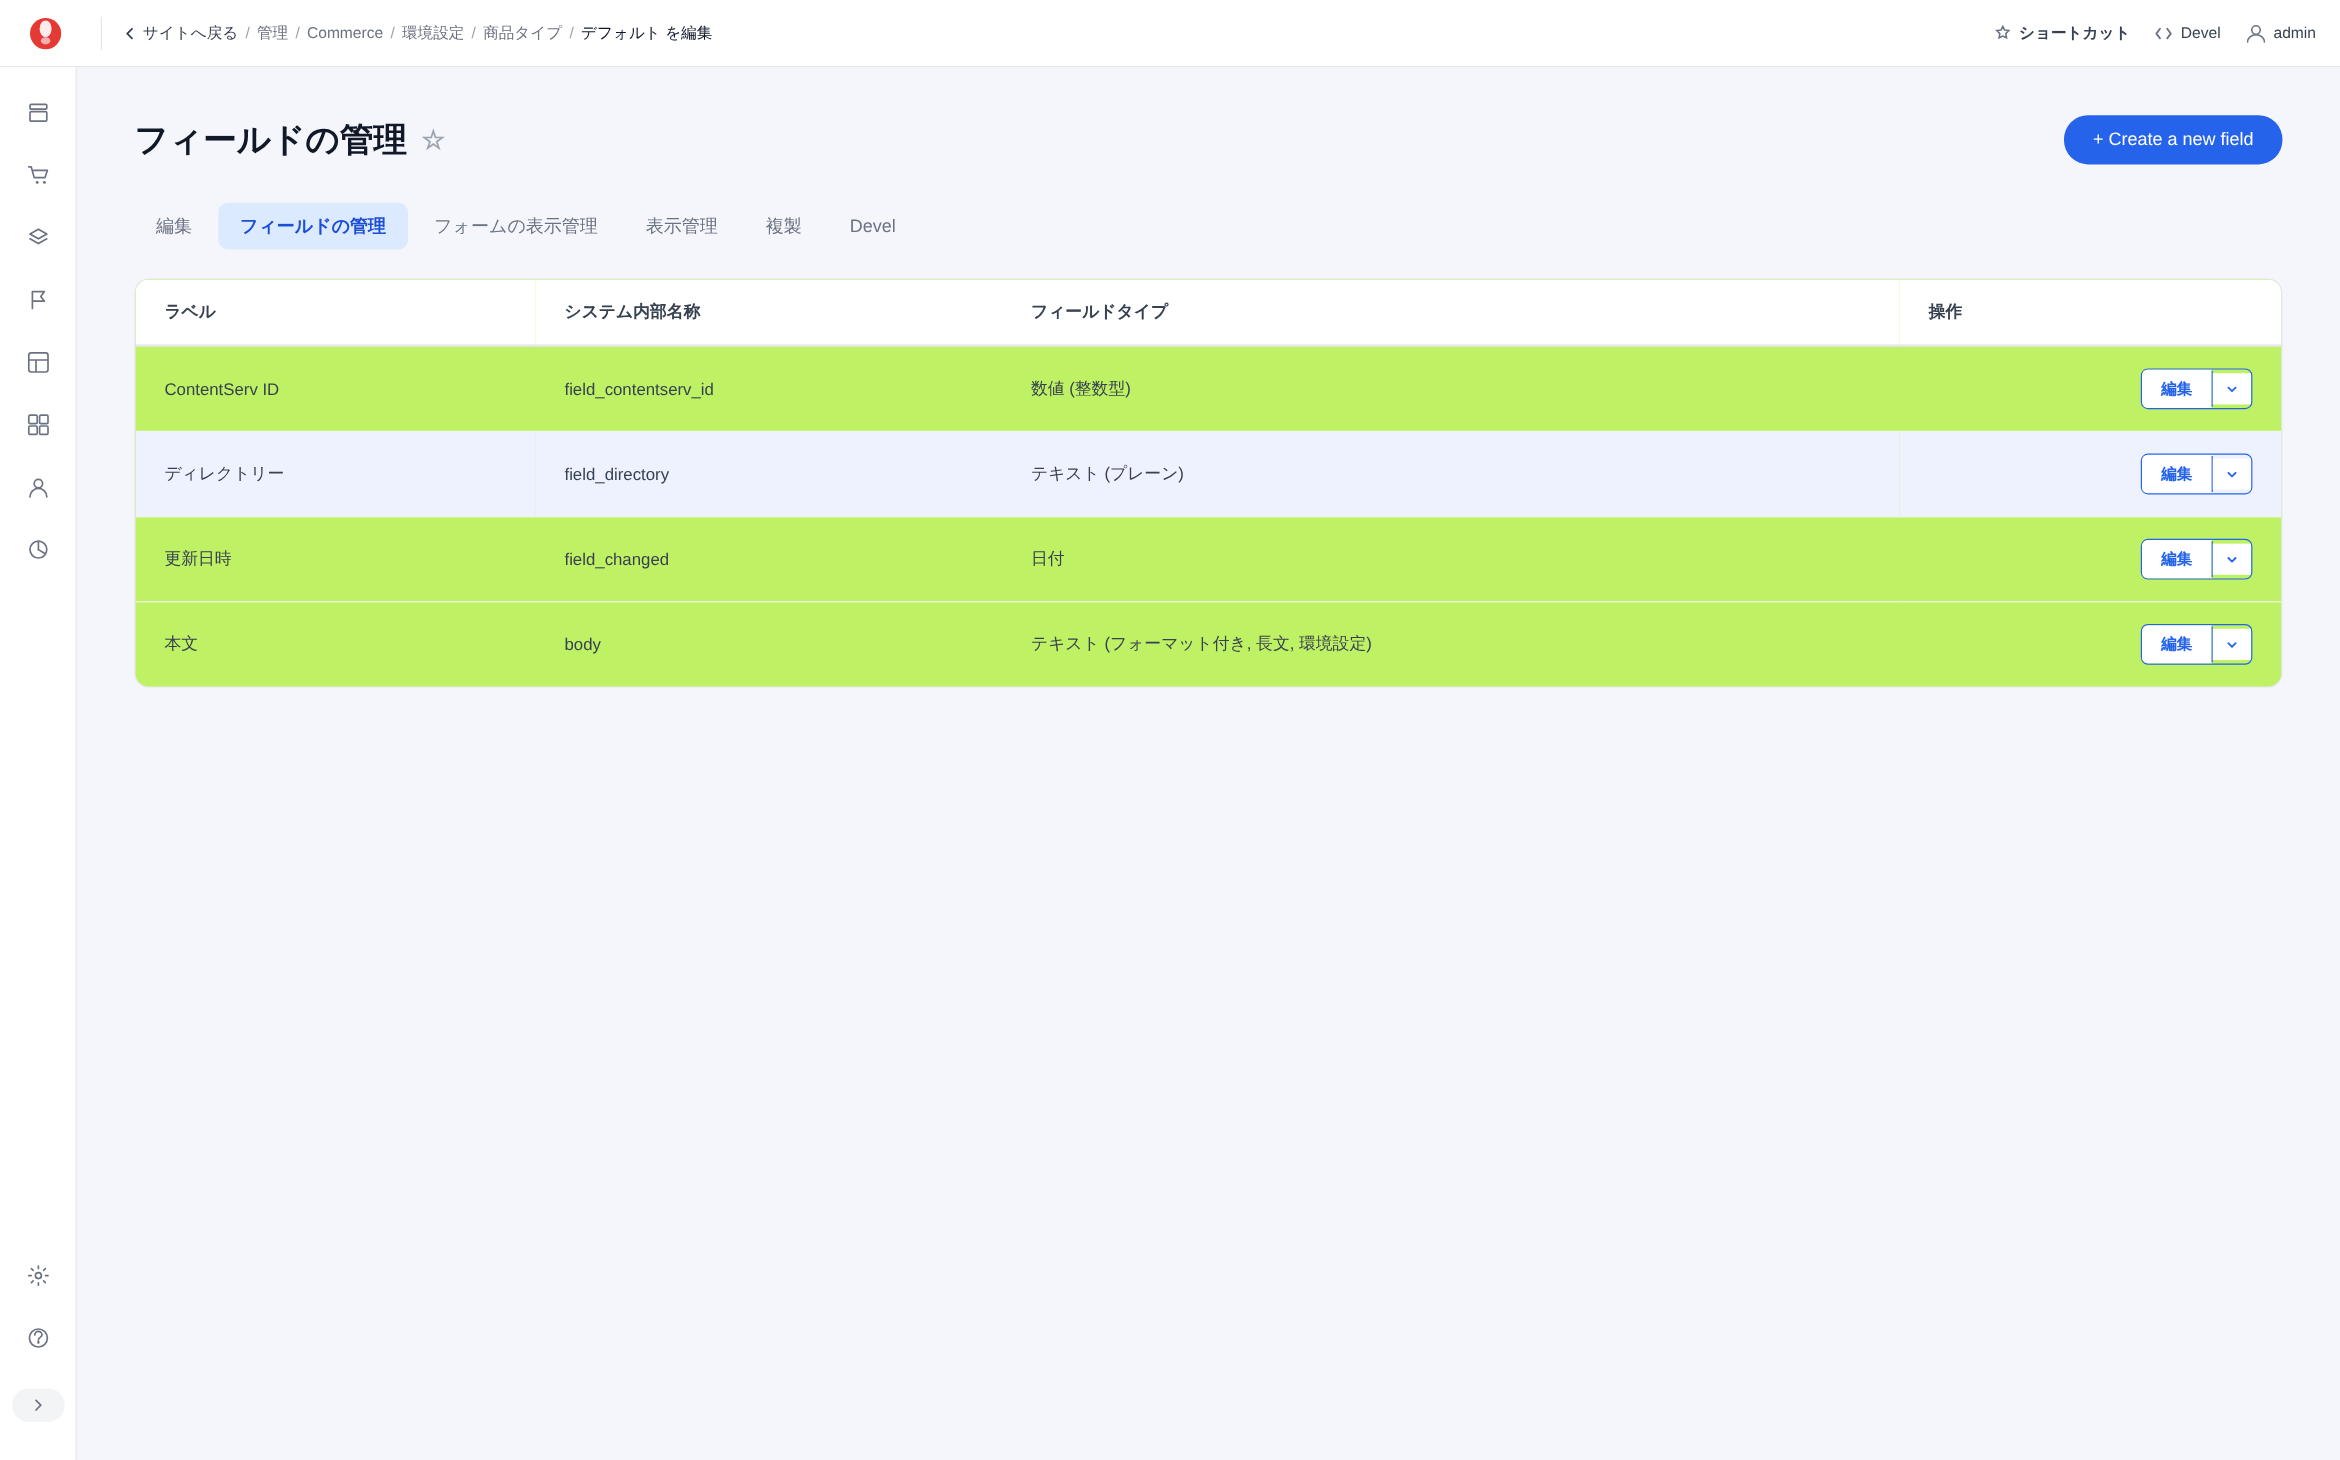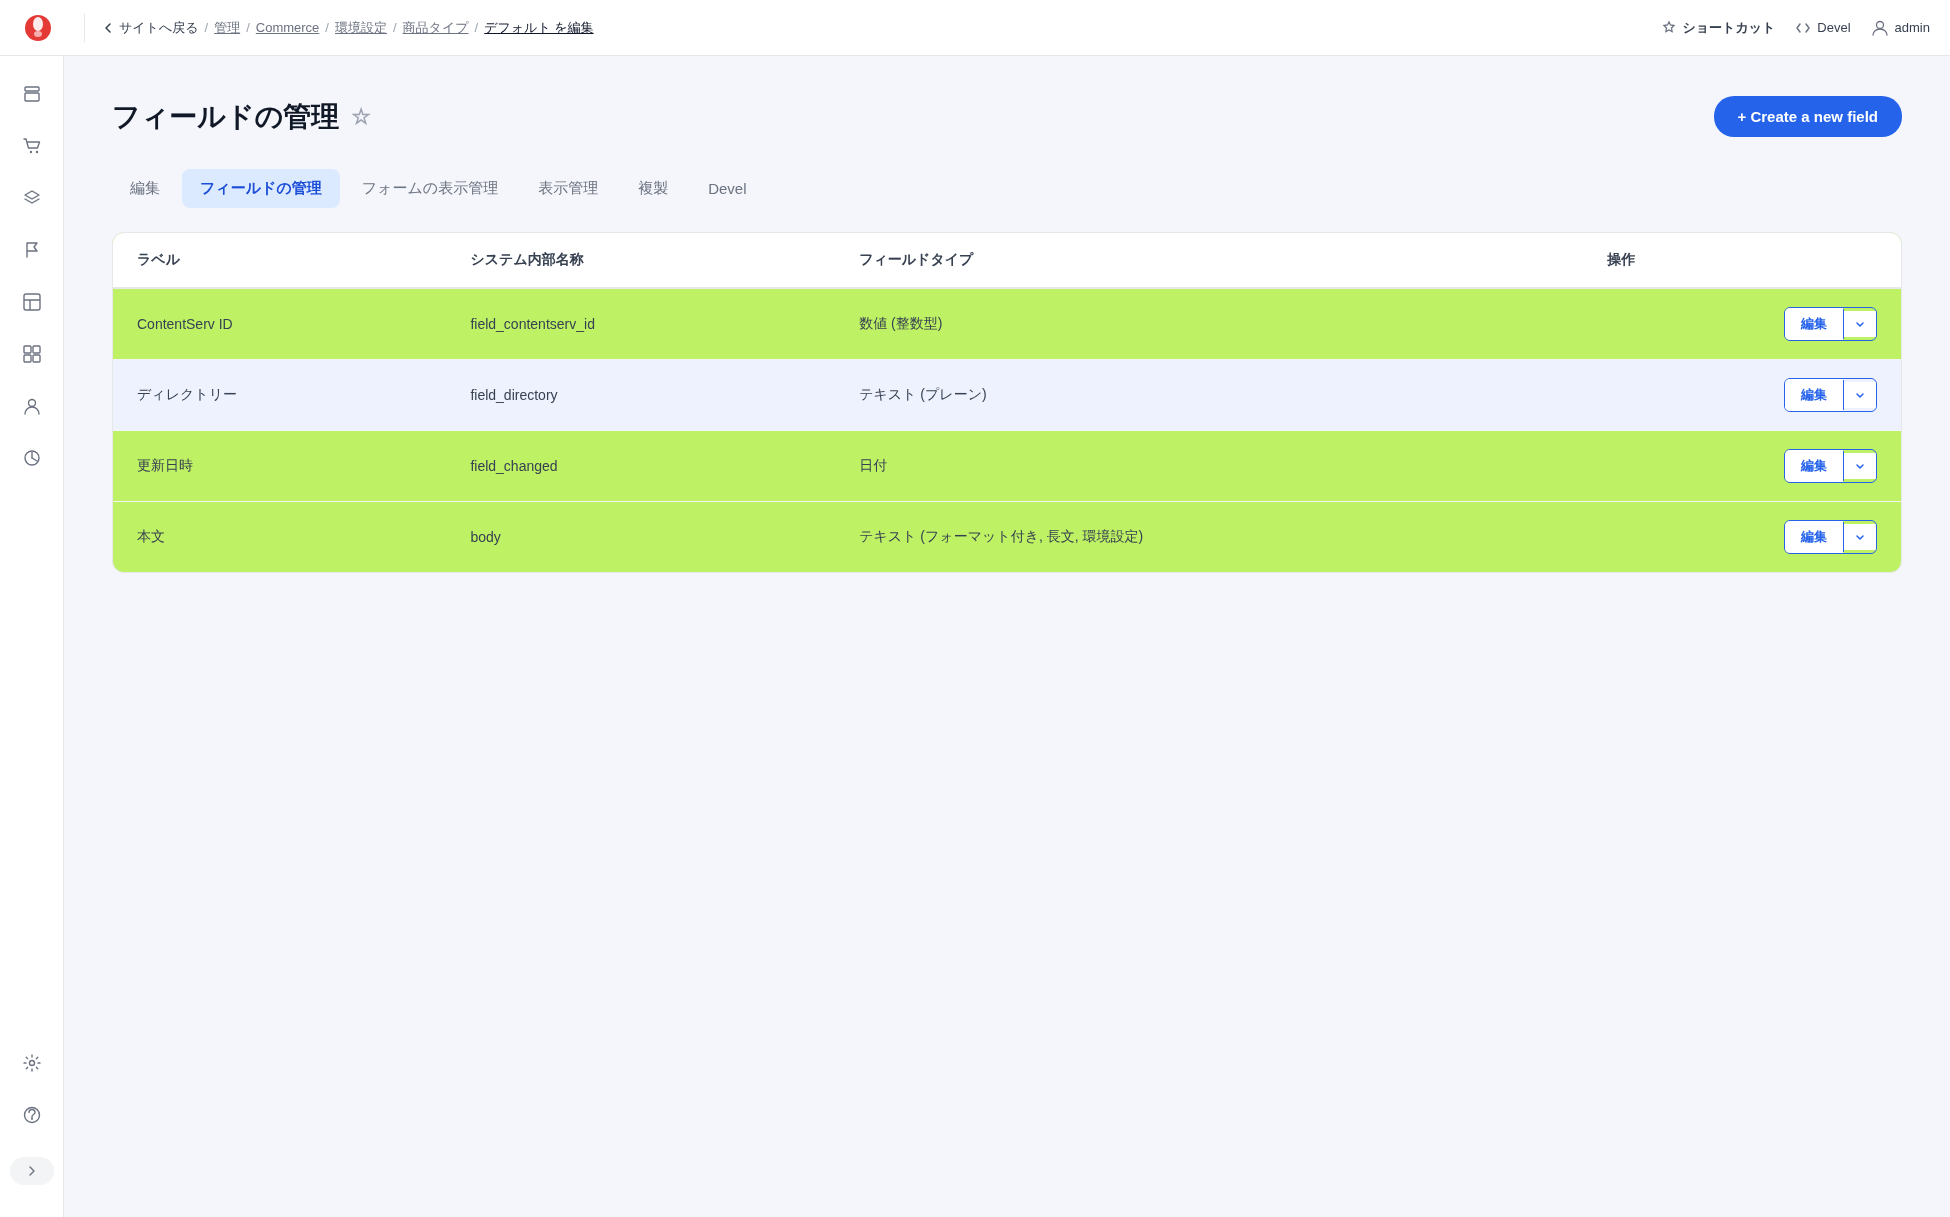--- a/index.html
+++ b/index.html
@@ -48,21 +48,21 @@
     }
     .breadcrumb .back-link {
       display: flex;
       align-items: center;
       gap: 4px;
       color: #374151;
       font-size: 13px;
       cursor: pointer;
     }
     .breadcrumb .sep { color: #9ca3af; }
-    .breadcrumb .crumb { color: #6b7280; cursor: pointer; text-decoration: underline; }
+    .breadcrumb .crumb { color: #6b7280; cursor: pointer; }
     .breadcrumb .crumb.active { color: #0f172a; }
 
     .topnav-actions {
       display: flex;
       align-items: center;
       gap: 20px;
     }
     .topnav-shortcut {
       display: flex;
       align-items: center;
@@ -150,21 +150,21 @@
     }
     .star-icon { color: #9ca3af; cursor: pointer; font-size: 22px; }
 
     .create-btn {
       background: #2563eb;
       color: #fff;
       border: none;
       border-radius: 20px;
       padding: 12px 24px;
       font-size: 15px;
-      font-weight: 700;
+      font-weight: 400;
       cursor: pointer;
       display: flex;
       align-items: center;
       gap: 8px;
       margin-left: 23px;
     }
 
     
     .tabs {
       display: flex;

